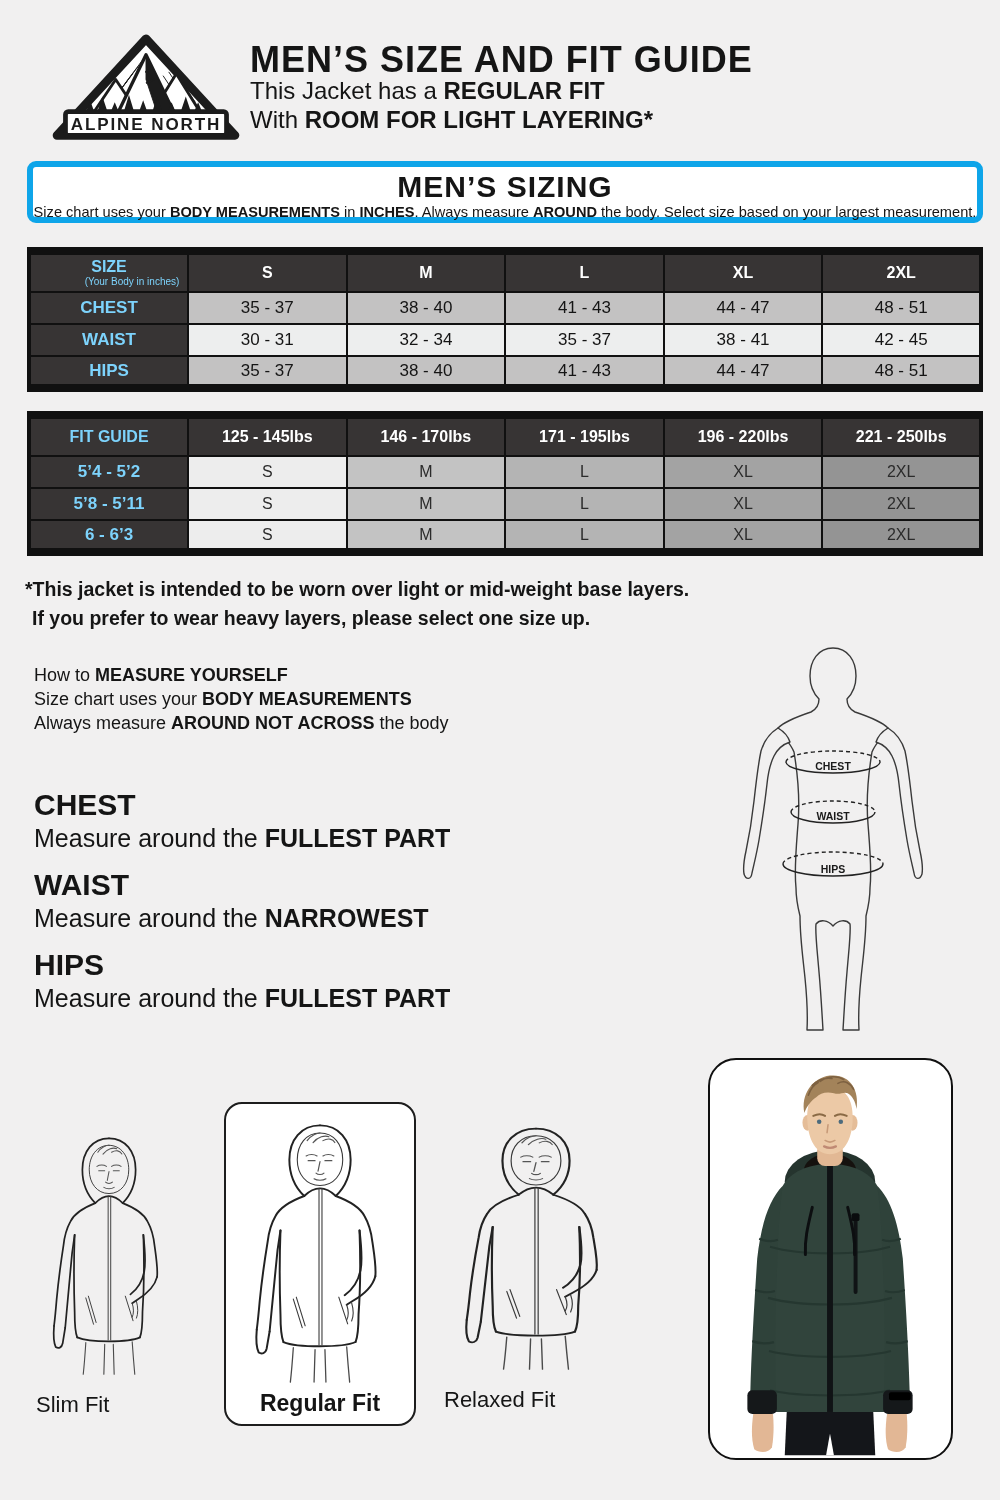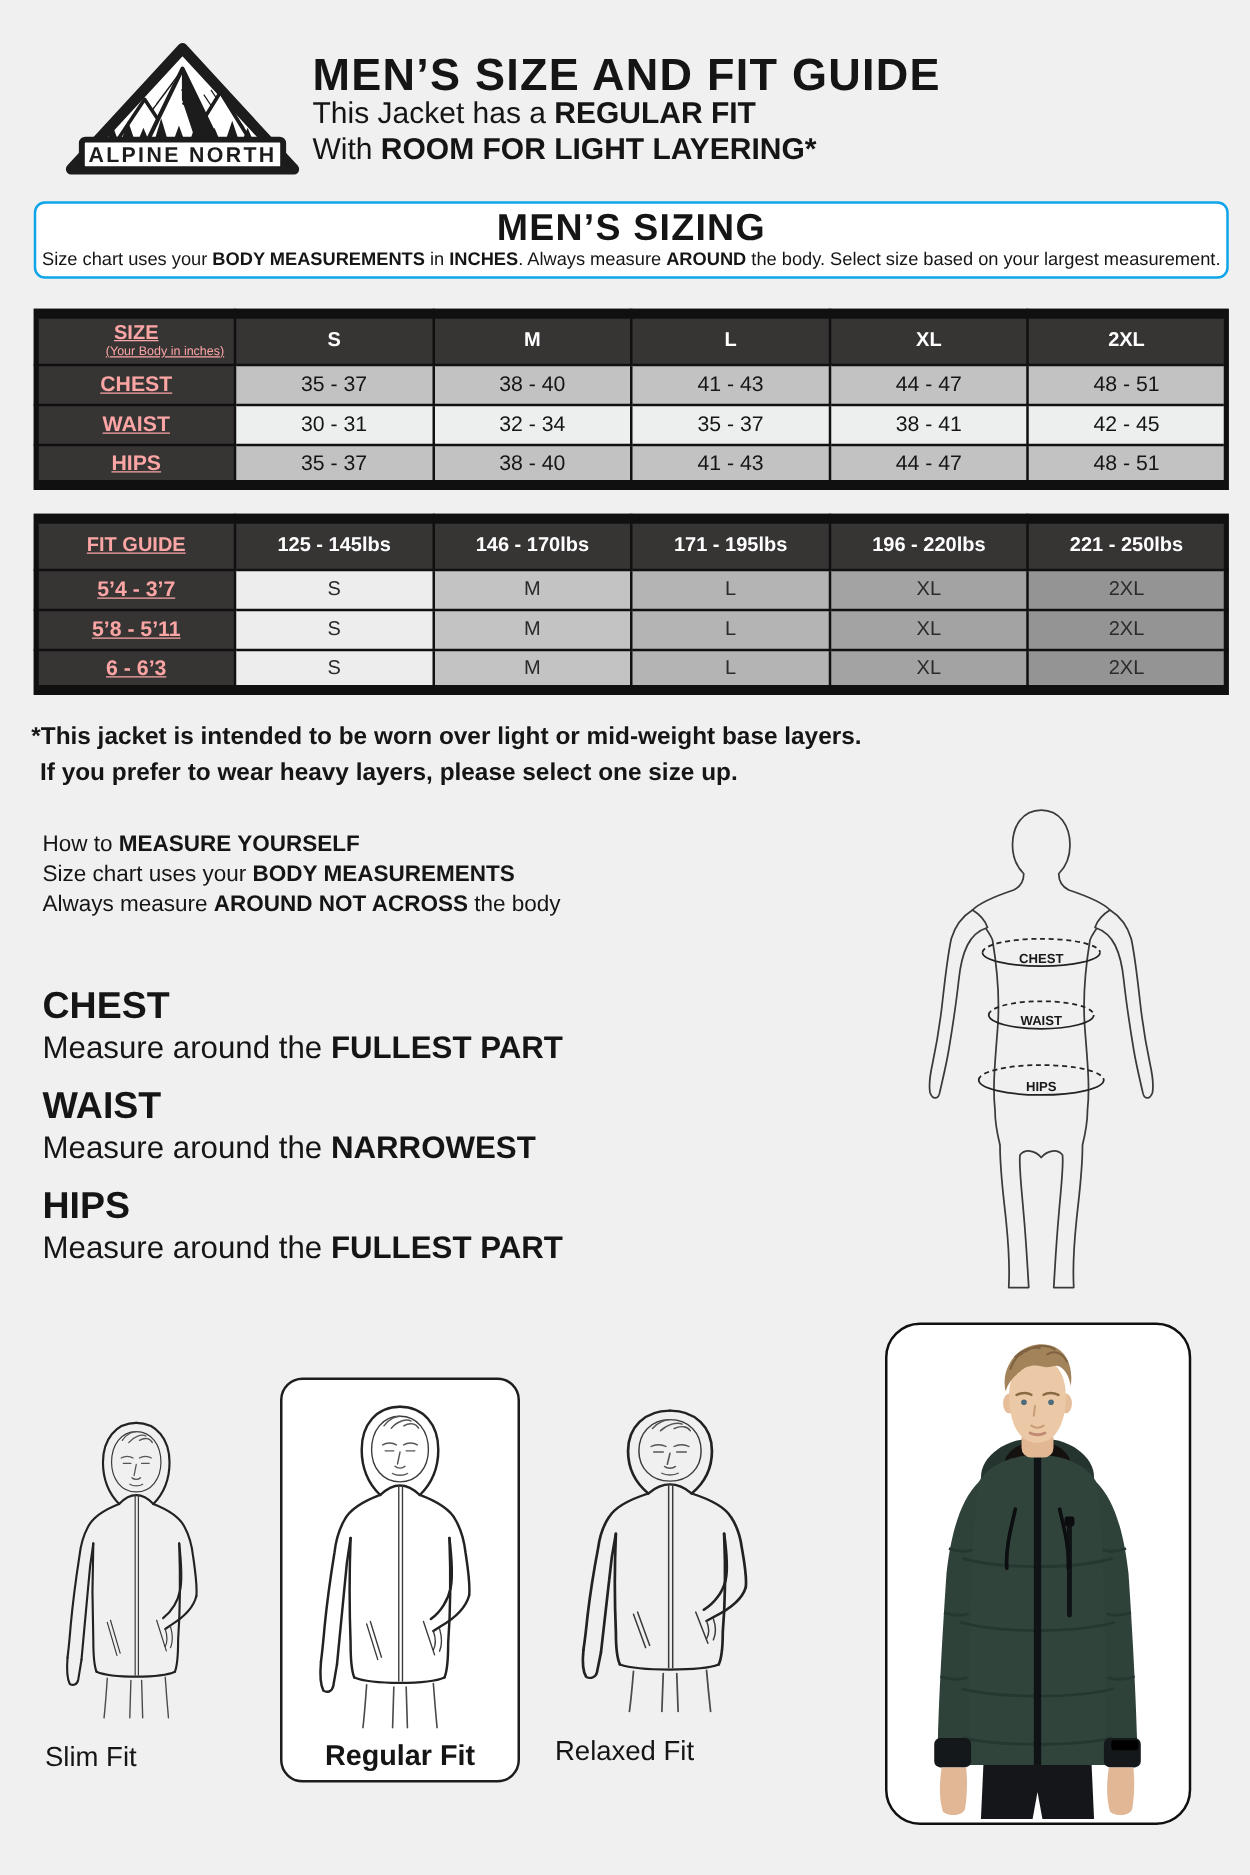--- a/index.html
+++ b/index.html
@@ -12,40 +12,40 @@
   
   .logo { position:absolute; left:50px; top:34px; width:192px; height:108px; }
   .titles { position:absolute; left:250px; top:42px; }
   .main-title { font-size:36px; font-weight:bold; letter-spacing:1px; line-height:1; white-space:nowrap; }
   .sub-line1 { margin-top:0; font-size:24px; line-height:1.1; }
   .sub-line2 { margin-top:3px;  font-size:24px; line-height:1.1; }
   .titles b { font-weight:bold; }
   
   .sizing-box {
     position:absolute; left:27px; top:161px; width:956px; height:62px;
-    background:#ffffff; border:2px solid #0ea5e9; border-radius:9px;
+    background:#ffffff; border:6px solid #0ea5e9; border-radius:9px;
     text-align:center; padding-top:3px;
   }
   .sizing-box h2 { font-size:30px; font-weight:bold; letter-spacing:1px; line-height:1.1; }
   .sizing-sub { font-size:14.6px; line-height:1.25; }
   
   table.data-table {
     position:absolute; left:27px; width:956px;
     border-collapse:collapse; table-layout:fixed;
     background:#101010; border:4px solid #101010;
     border-top-width:8px; border-bottom-width:8px;
   }
   #size-table { top:247px; }
   #fit-table  { top:411px; }
   .data-table th, .data-table td {
     border:2.5px solid #101010; text-align:center; vertical-align:middle;
     height:32px; font-size:17px;
   }
   .data-table thead th { background:#373434; color:#ffffff; font-weight:bold; height:41px; font-size:16px; }
-  .data-table th.label-col { width:159px; background:#373434; color:#fca5a5; font-weight:bold;text-decoration:underline; }
+  .data-table th.label-col { width:159px; background:#373434; color:#7dd3fc; font-weight:bold; }
   .hlabel { font-size:16px; font-weight:bold; line-height:1.05; }
   .hsub   { font-size:10px; font-weight:normal; line-height:1.1;padding-left:46px; }
   #size-table tbody tr:nth-child(1) td, #size-table tbody tr:nth-child(3) td { background:#c3c2c2; }
   #size-table tbody tr:nth-child(2) td { background:#edeeee; }
   #fit-table tbody td { font-size:16px; color:#2b2b2b; }
   #fit-table td:nth-child(2) { background:#ededed; }
   #fit-table td:nth-child(3) { background:#c3c3c3; }
   #fit-table td:nth-child(4) { background:#b4b4b4; }
   #fit-table td:nth-child(5) { background:#a3a3a3; }
   #fit-table td:nth-child(6) { background:#949494; }
@@ -161,21 +161,21 @@
           </th>
           <th>125 - 145lbs</th>
           <th>146 - 170lbs</th>
           <th>171 - 195lbs</th>
           <th>196 - 220lbs</th>
           <th>221 - 250lbs</th>
         </tr>
       </thead>
       <tbody>
         <tr>
-          <th class="label-col">5’4 - 3’7</th>
+          <th class="label-col">5’4 - 5’2</th>
           <td>S</td>
           <td>M</td>
           <td>L</td>
           <td>XL</td>
           <td>2XL</td>
         </tr>
         <tr>
           <th class="label-col">5’8 - 5’11</th>
           <td>S</td>
           <td>M</td>

